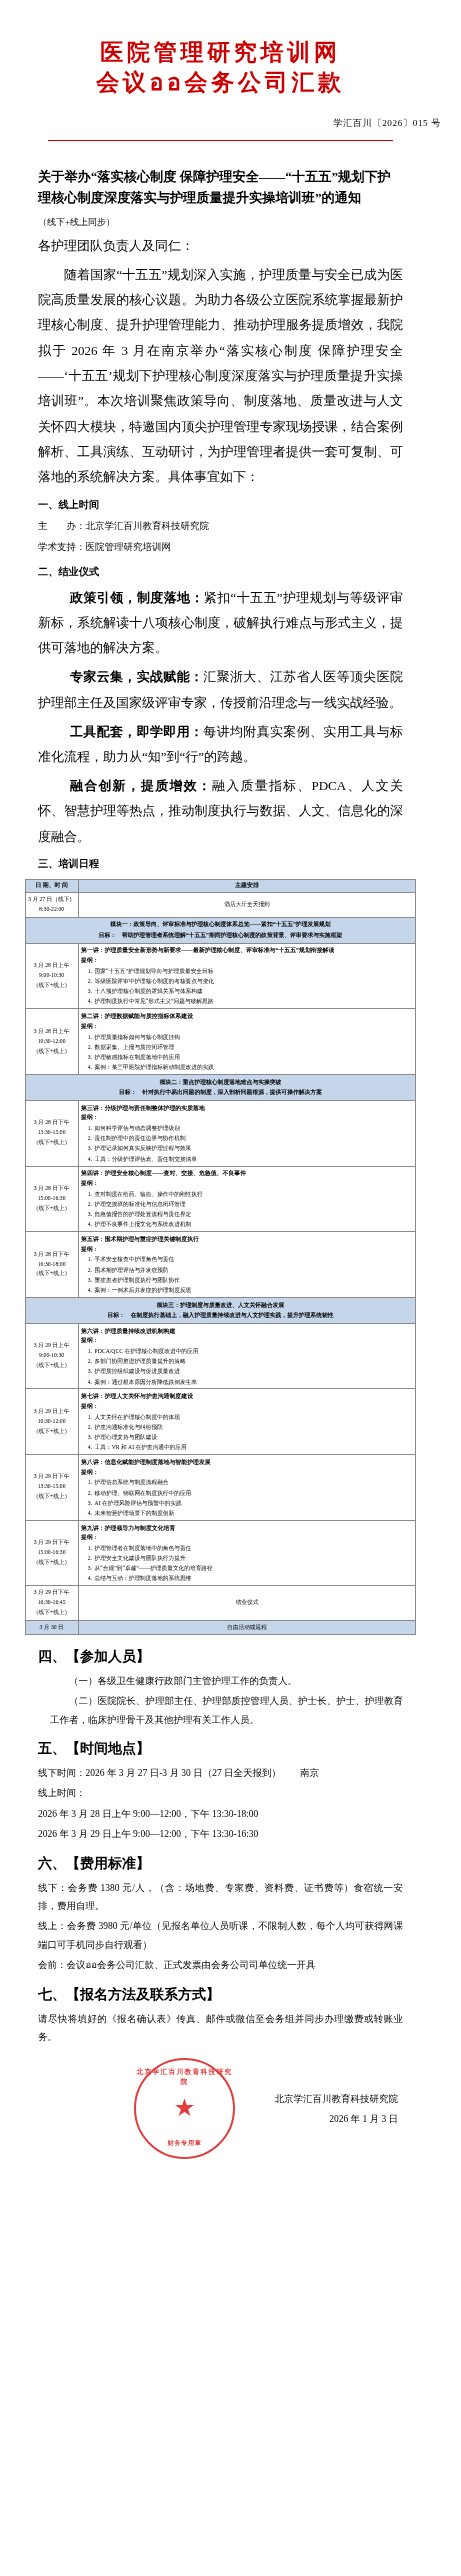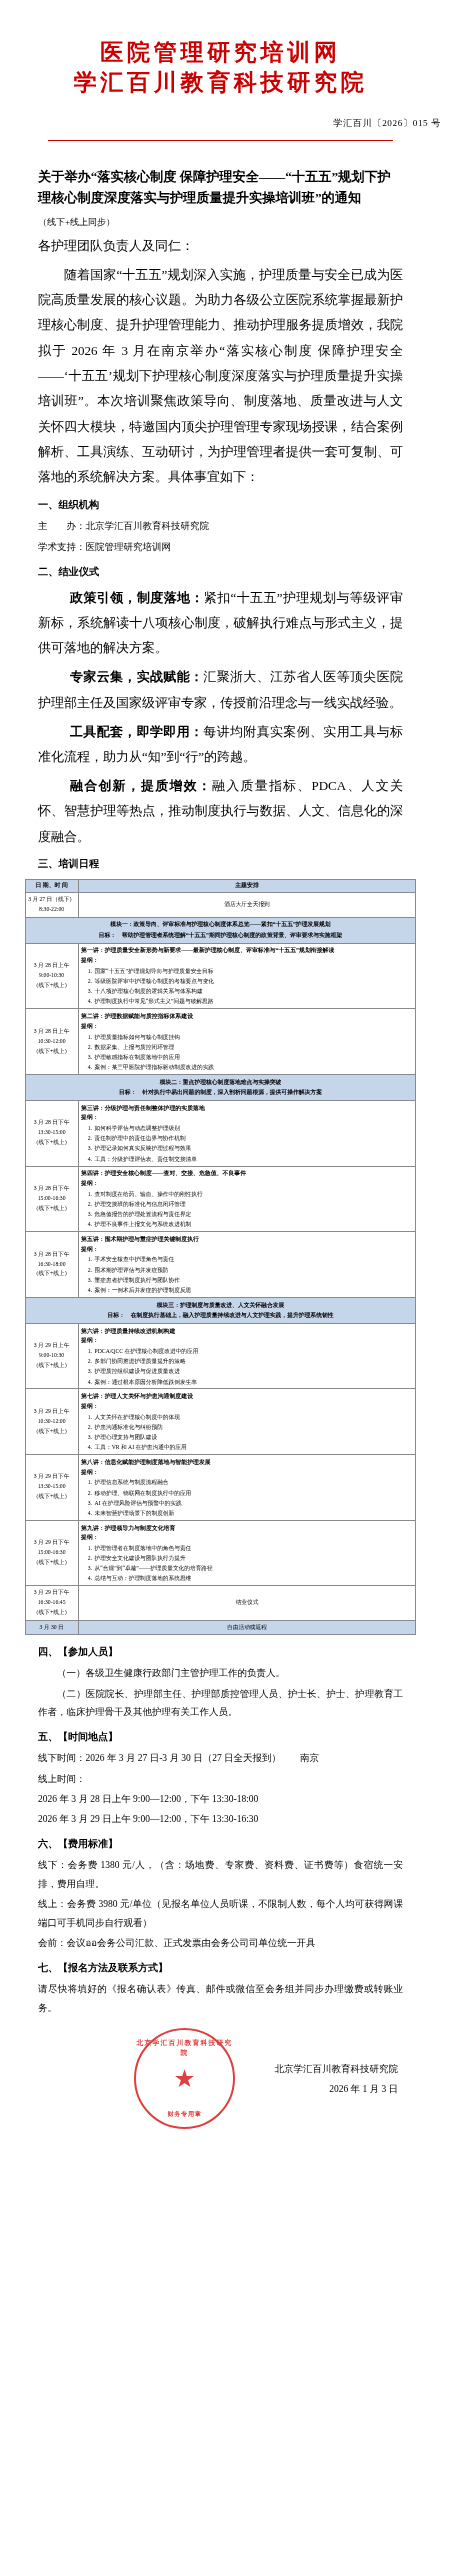--- a/index.html
+++ b/index.html
@@ -143,34 +143,33 @@
   ol.outline li {
     font-size: 5.7px;
     line-height: 1.78;
     padding-left: 1.2px;
   }
   td.contentcell { padding: 4.3px 3.7px 5.5px 4.9px; }
 
   
   .tail { margin: 8.6px 38px 0 38px; }
   .tail h3 {
-    font-size: 10px;
+    font-size: 14px;
     font-weight: bold;
     margin: 7.4px 0 1.2px 0;
     line-height: 1.85;
-    font-family: Liberation Mono, monospace;
   }
   .tail p {
     font-size: 9.5px;
     line-height: 1.95;
     margin: 1.8px 0 0 0;
     text-align: justify;
     text-justify: inter-ideograph;
   }
-  .tail p.ind { text-indent: 2em; }
+  .tail p.ind { text-indent: 2em; margin-left: 12px; }
 
   
   .sign-block {
     margin: 43px 43px 0 0;
     text-align: right;
     position: relative;
     min-height: 74px;
   }
   .sign-line {
     font-size: 9.5px;
@@ -219,33 +218,33 @@
     letter-spacing: 0.6px;
   }
 </style>
 </head>
 <body>
 
 <div class="page">
 
   <div class="letterhead">
     <div class="lh-line">医院管理研究培训网</div>
-    <div class="lh-line">学汇百川教育科技研究院</div>
+    <div class="lh-line">会议ออ会务公司汇款</div>
   </div>
   <div class="docnum">学汇百川〔2026〕015 号</div>
   <div class="redrule"></div>
 
   <div class="doc-title">关于举办“落实核心制度 保障护理安全——“十五五”规划下护理核心制度深度落实与护理质量提升实操培训班”的通知</div>
   <div class="subtitle-line">（线下+线上同步）</div>
 
   <div class="body-wrap">
     <p class="para">各护理团队负责人及同仁：</p>
     <p class="para indent">随着国家“十五五”规划深入实施，护理质量与安全已成为医院高质量发展的核心议题。为助力各级公立医院系统掌握最新护理核心制度、提升护理管理能力、推动护理服务提质增效，我院拟于 2026 年 3 月在南京举办“落实核心制度 保障护理安全——‘十五五’规划下护理核心制度深度落实与护理质量提升实操培训班”。本次培训聚焦政策导向、制度落地、质量改进与人文关怀四大模块，特邀国内顶尖护理管理专家现场授课，结合案例解析、工具演练、互动研讨，为护理管理者提供一套可复制、可落地的系统解决方案。具体事宜如下：</p>
 
-    <h3 class="section">一、组织机构</h3>
+    <h3 class="section">一、线上时间</h3>
     <p class="kv">
       <span>主　　办：</span><span>北京学汇百川教育科技研究院</span>
     </p>
     <p class="kv">
       <span>学术支持：</span><span>医院管理研究培训网</span>
     </p>
 
     <h3 class="section">二、结业仪式</h3>
     <div id="highlights-list">
         <p class="para"><span class="bold-lead">政策引领，制度落地：</span><span>紧扣“十五五”护理规划与等级评审新标，系统解读十八项核心制度，破解执行难点与形式主义，提供可落地的解决方案。</span></p>

